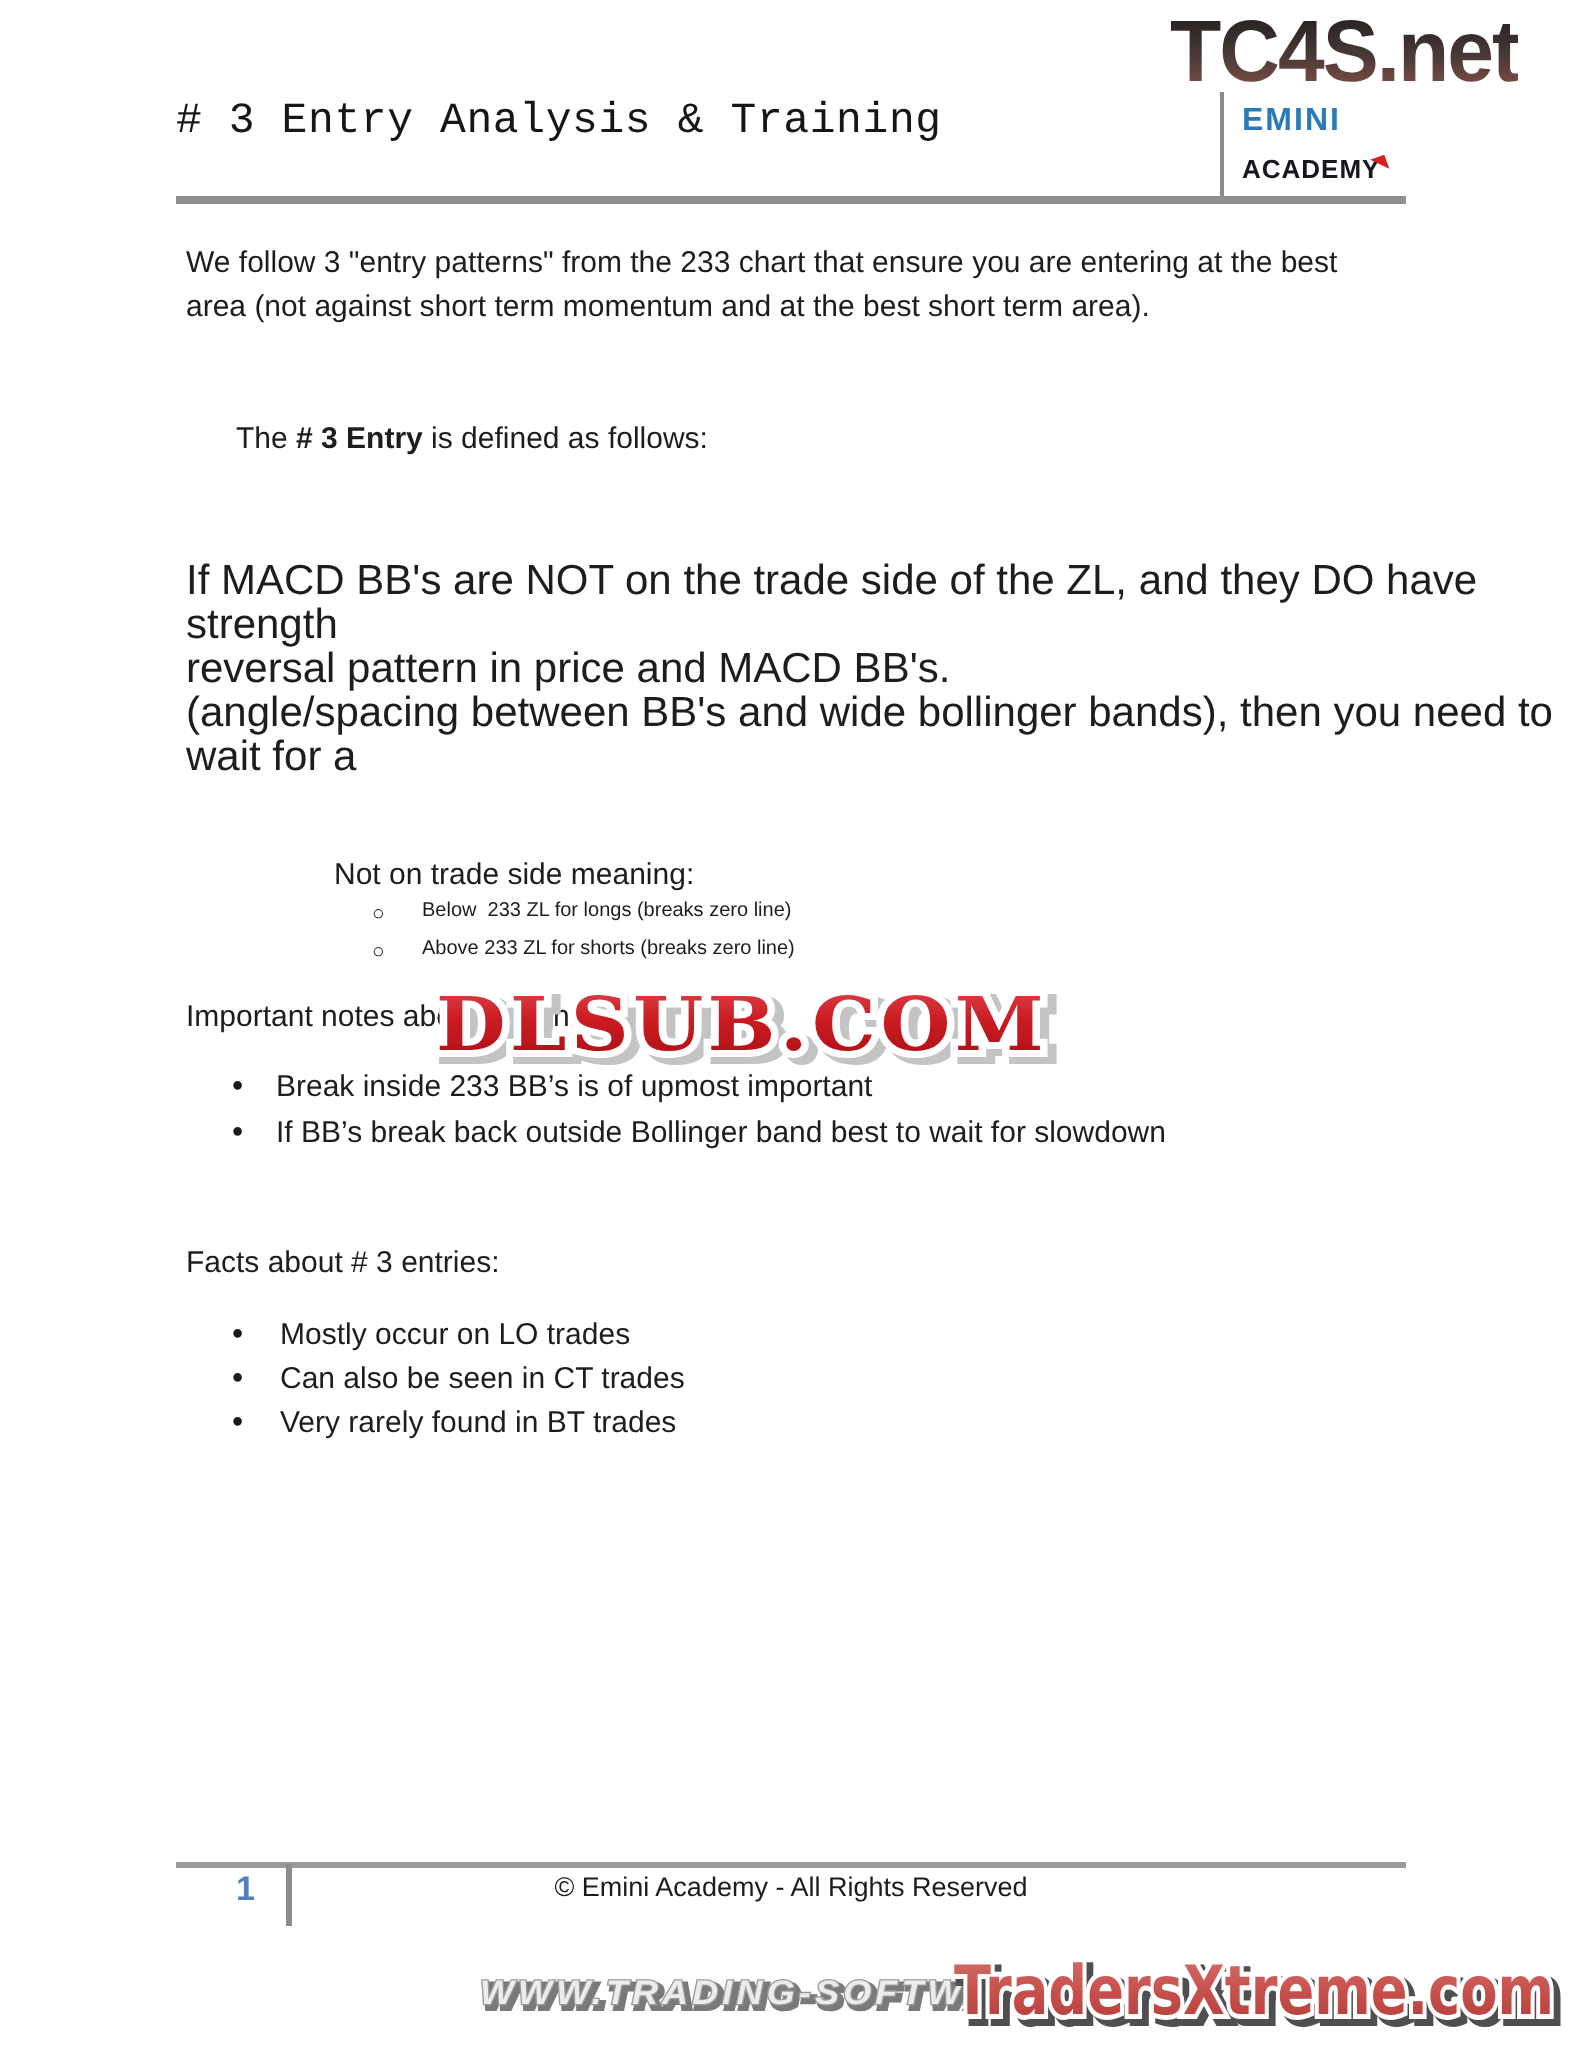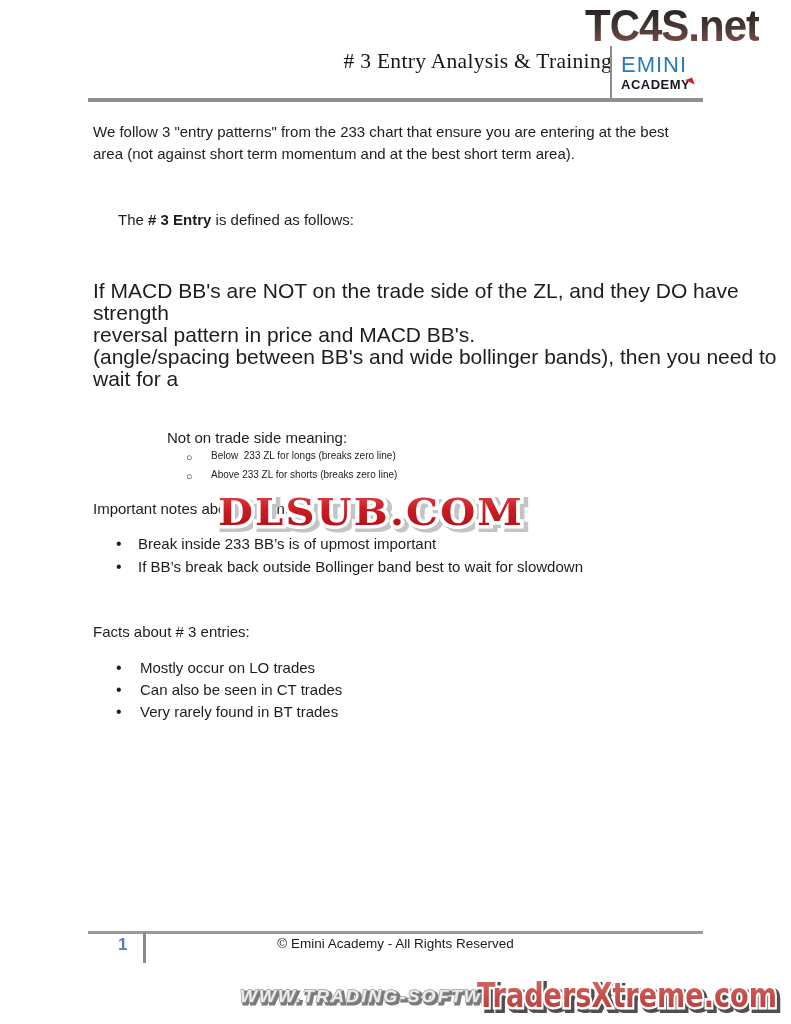--- a/index.html
+++ b/index.html
@@ -6,33 +6,33 @@
   html,body { background:#e9e9e9; }
   .page {
     position:relative; width:791px; height:1024px; background:#ffffff;
     font-family:"Liberation Sans", sans-serif; color:#1d1d1d; overflow:hidden;
     margin:0 auto;
   }
   .abs { position:absolute; }
 
   
   .doc-title {
-    left:88px; top:49px; width:524px; text-align:right;
-    font-family:Liberation Serif, serif; font-size:21.5px; color:#161616;
+    left:88px; top:49px; width:524px; text-align:left;
+    font-family:Liberation Mono, monospace; font-size:21.5px; color:#161616;
     letter-spacing:0.3px;
   }
   .tc4s-logo {
     left:585px; top:1px; font-size:42px; font-weight:800; letter-spacing:-1px;
     font-family:"Liberation Sans", sans-serif;
     background:linear-gradient(#262222 15%, #4a3a37 55%, #96564b 100%);
     -webkit-background-clip:text; background-clip:text; color:transparent;
     transform:scaleY(1.04); transform-origin:top left;
   }
   .logo-vline { left:610px; top:46px; width:2px; height:54px; background:#8c8c8c; }
-  .emini { left:621px; top:52px; font-size:22px; font-weight:400; color:#2b7ab8; letter-spacing:1px; }
+  .emini { left:621px; top:52px; font-size:16px; font-weight:700; color:#2b7ab8; letter-spacing:1px; }
   .academy { left:621px; top:77px; font-size:13px; font-weight:700; color:#16181f; letter-spacing:0.5px; }
   .flame { display:inline-block; color:#d81f1f; font-size:9px; transform:rotate(-20deg) translateY(-5px); margin-left:-2px; }
   .header-rule { left:88px; top:98px; width:615px; height:4px; background:#8f8f8f; }
 
   
   .p1 { left:93px; top:121px; font-size:15px; line-height:22px; }
   .p2 { left:93px; top:211px; font-size:15px;margin-left:25px; }
   .p2 b { font-weight:700; }
   .p3 { left:93px; top:280px; font-size:21px; line-height:22px; }
 

